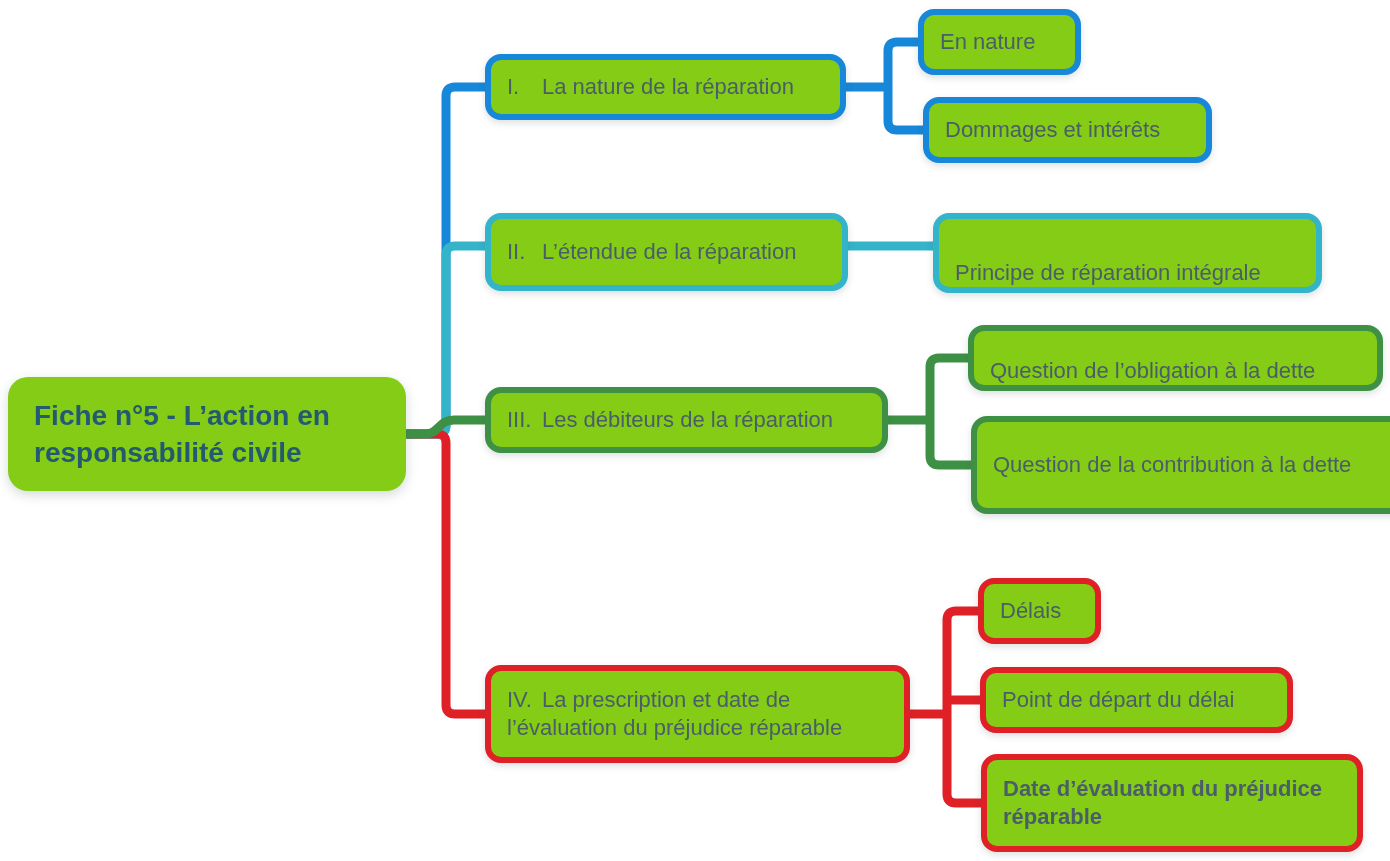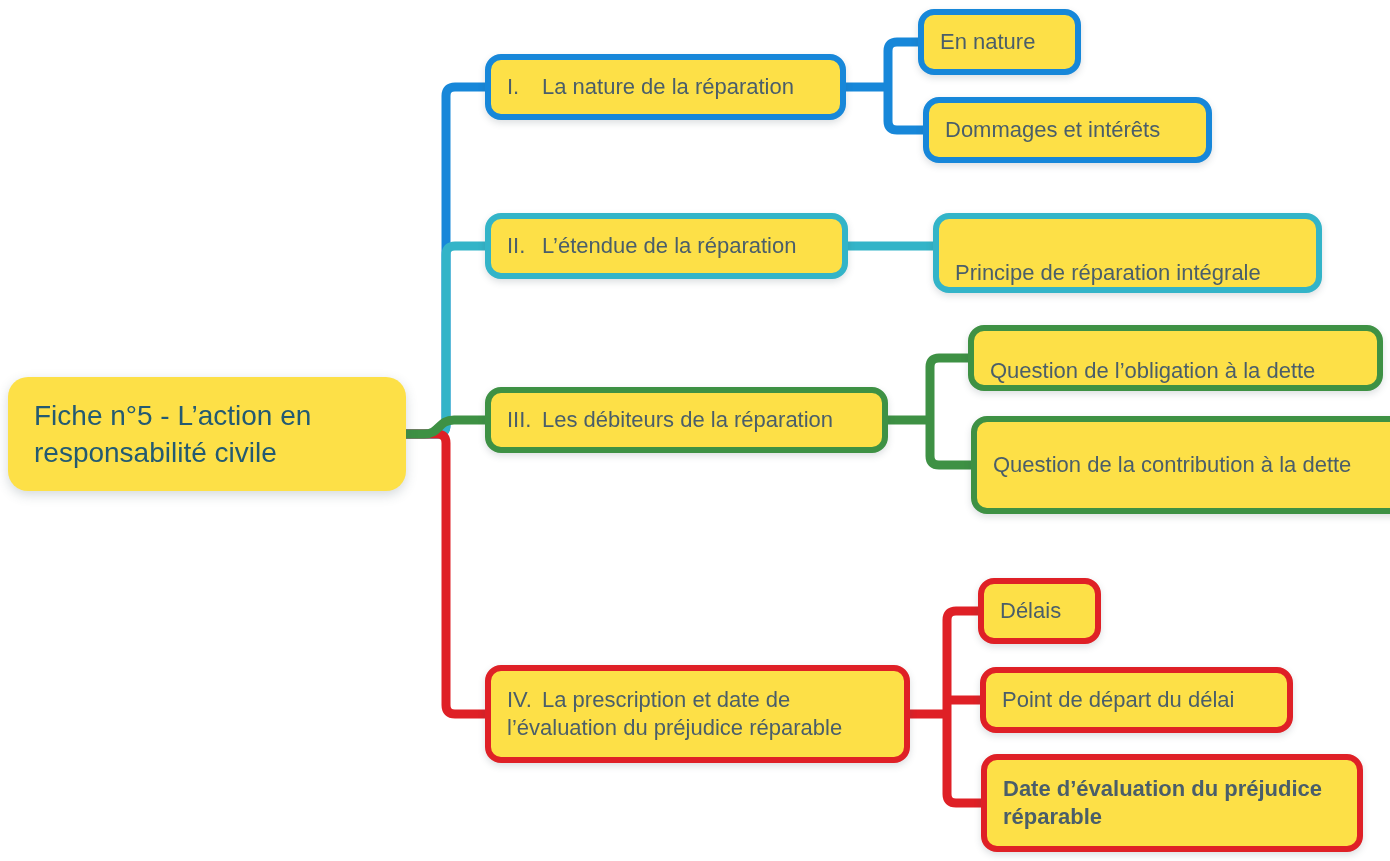--- a/index.html
+++ b/index.html
@@ -5,34 +5,34 @@
   html,body{margin:0;padding:0;}
   body{
     width:1390px;height:861px;position:relative;overflow:hidden;
     background:#ffffff;
     font-family:"Liberation Sans", sans-serif;
   }
   #connectors{position:absolute;left:0;top:0;width:1390px;height:861px;}
   #connectors path{fill:none;stroke:var(--c,#999);stroke-width:9;}
   .node{
     position:absolute;box-sizing:border-box;
-    background:#fde047;
+    background:#84cc16;
     border:6px solid var(--c,#ffffff);
     border-radius:16px;
     display:flex;align-items:center;
     padding:0 16px;
     font-size:22px;line-height:28px;color:var(--node-text,#4a5e6a);
     box-shadow:0 3px 7px rgba(60,80,90,.18);
   }
   .node .text{display:inline;}
   .numeral{display:inline-block;min-width:35px;}
   .root{
     border:none;border-radius:20px;
     padding:0 26px;
-    font-size:28px;font-weight:normal;line-height:37px;
+    font-size:28px;font-weight:bold;line-height:37px;
     box-shadow:0 4px 12px rgba(60,80,90,.22);
   }
 </style>
 </head>
 <body style="--node-text: #4a5e6a; background: rgb(255, 255, 255);">
 
 <svg id="connectors" viewBox="0 0 1390 861">
 
   <path d="M 406 434 L 437 434 Q 446 434 446 425 L 446 96 Q 446 87 455 87 L 487 87" style="--c: #1787d9;"></path>
   <path d="M 406 434 L 437 434 Q 446 434 446 425 L 446 255 Q 446 246 455 246 L 487 246" style="--c: #33b4c8;"></path>
@@ -59,21 +59,21 @@
 <div class="node" style="left: 485px; top: 54px; width: 361px; height: 66px; --c: #1787d9;">
   <span class="text"><span class="numeral">I.</span><span>La nature de la réparation</span></span>
 </div>
 <div class="node" style="left: 918px; top: 9px; width: 163px; height: 66px; --c: #1787d9;">
   <span class="text">En nature</span>
 </div>
 <div class="node" style="left: 923px; top: 97px; width: 289px; height: 66px; align-items: center; --c: #1787d9;">
   <span class="text">Dommages et intérêts</span>
 </div>
 
-<div class="node" style="left: 485px; top: 213px; width: 363px; height: 66px; --c: #33b4c8;">
+<div class="node" style="left: 485px; top: 213px; width: 363px; height: 78px; --c: #33b4c8;">
   <span class="text"><span class="numeral">II.</span><span>L’étendue de la réparation</span></span>
 </div>
 <div class="node" style="left: 933px; top: 213px; width: 389px; height: 80px; align-items: flex-end; --c: #33b4c8;">
   <span class="text">Principe de réparation intégrale</span>
 </div>
 
 <div class="node" style="left: 485px; top: 387px; width: 403px; height: 66px; --c: #3e9144;">
   <span class="text"><span class="numeral">III.</span><span>Les débiteurs de la réparation</span></span>
 </div>
 <div class="node" style="left: 968px; top: 325px; width: 415px; height: 66px; align-items: flex-end; --c: #3e9144;">

